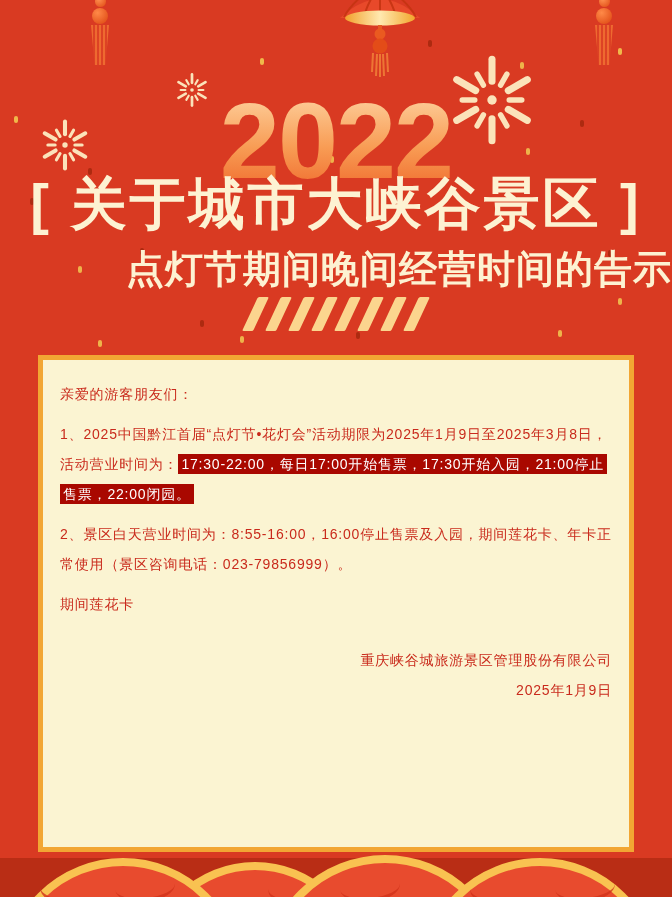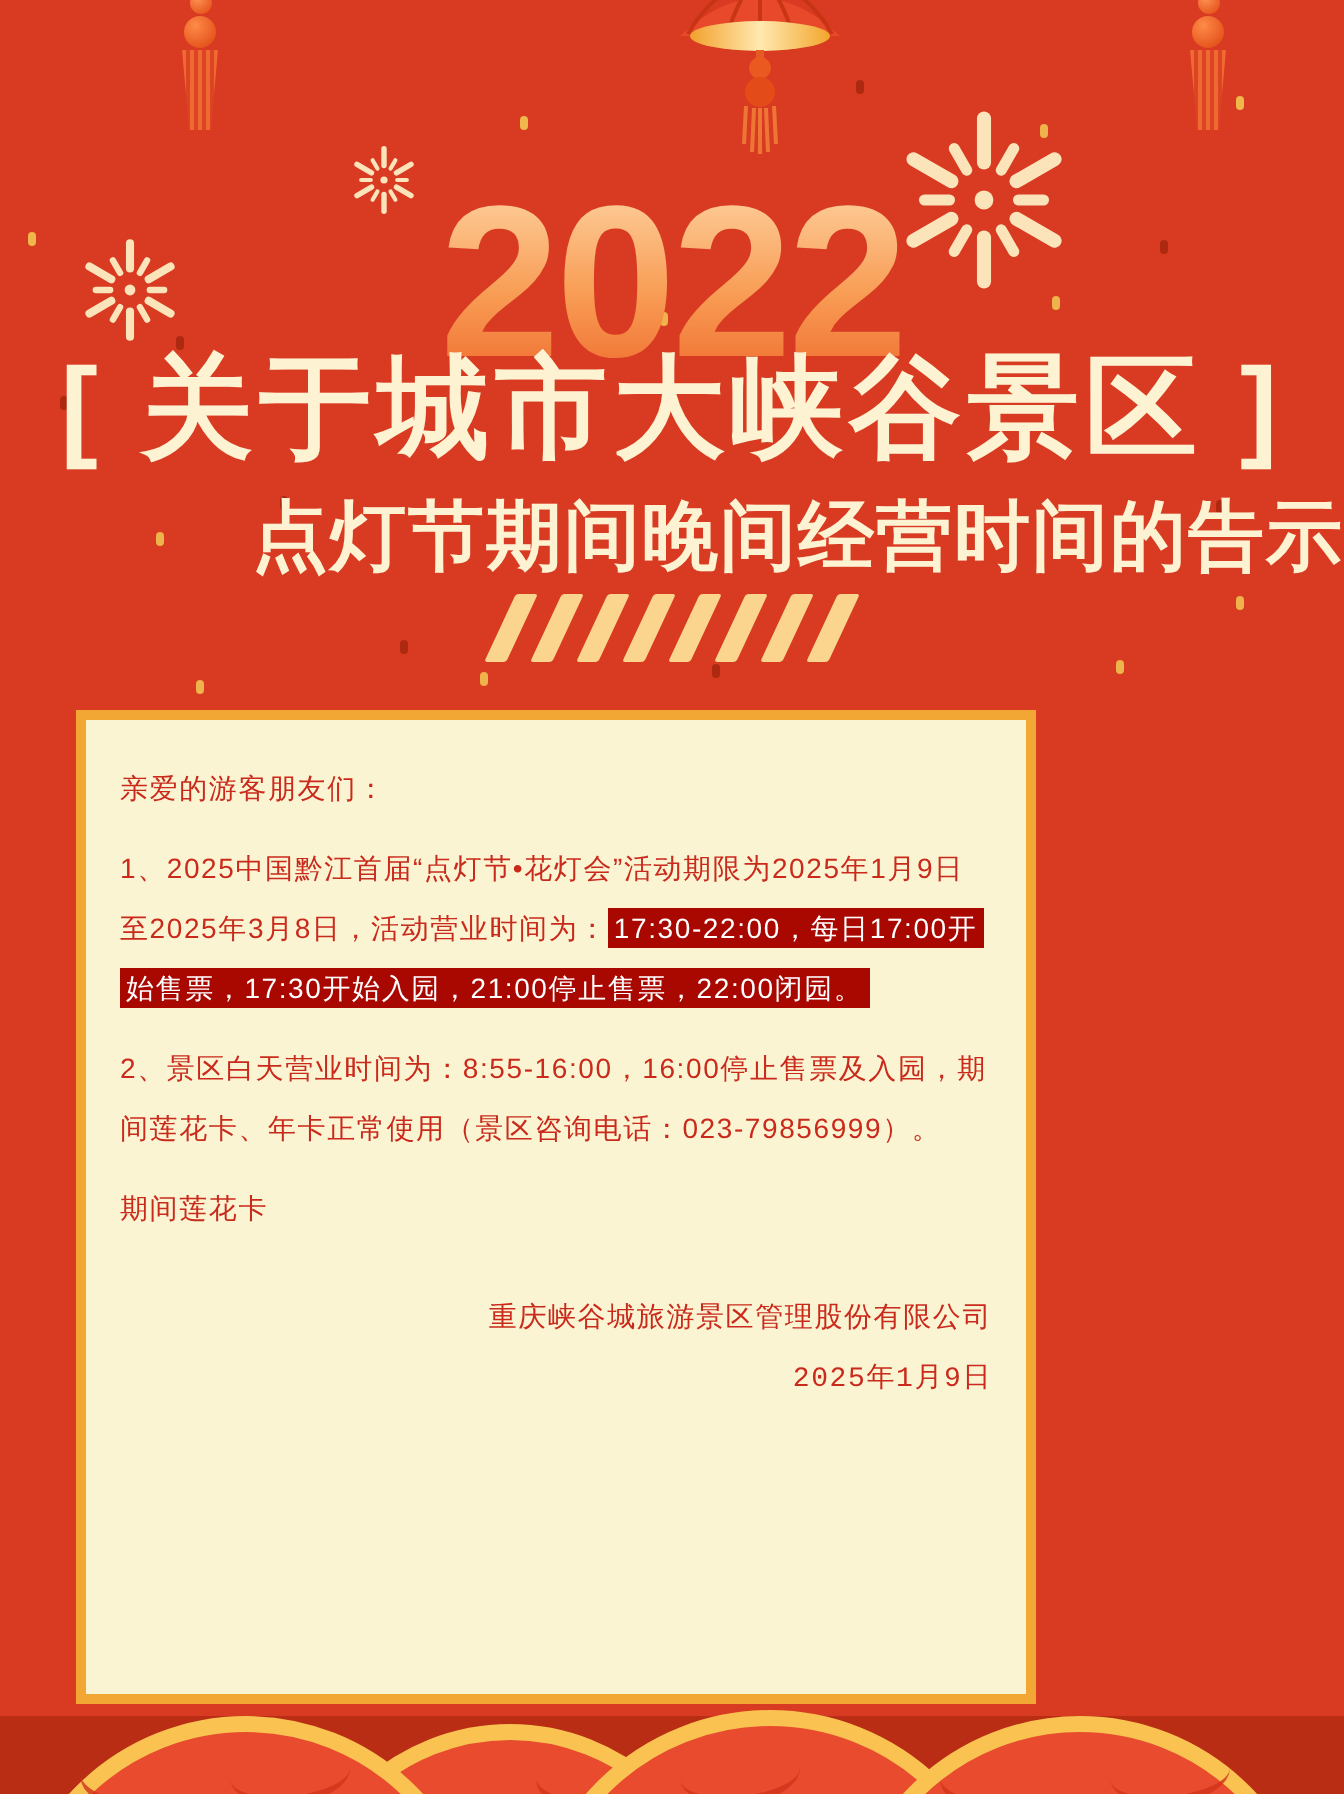--- a/index.html
+++ b/index.html
@@ -48,30 +48,30 @@
   .title2{
     position:absolute;top:248px;left:0;width:100%;text-align:right;
     font-size:38px;font-weight:900;letter-spacing:1px;color:#fdf2d2;line-height:1.15;
   }
   .slashes{position:absolute;top:297px;left:0;width:100%;height:36px;
     display:flex;justify-content:center;gap:12px;}
   .slash{display:block;width:11px;height:34px;background:#fbd58e;transform:skewX(-25deg);border-radius:1.5px;}
 
   
   .card{
-    position:absolute;left:38px;top:355px;width:480px;height:497px;box-sizing:border-box;
+    position:absolute;left:38px;top:355px;width:596px;height:497px;box-sizing:border-box;
     background:#fbf4d2;border:5px solid #f2a633;padding:19px 17px 0;overflow:hidden;
   }
   .card p{margin:0 0 10px;font-size:14px;line-height:30px;letter-spacing:0.8px;color:#c92a1c;}
   .item1{font-weight:bold;}
   .item1 strong{font-weight:normal;}
   .hl{background:#a90800;color:#ffffff;padding:2px 3px;
       -webkit-box-decoration-break:clone;box-decoration-break:clone;}
   .sig{margin-top:26px;text-align:right;}
-  .sig p{margin:0;font-family:Liberation Mono, monospace;}
+  .sig p{margin:0;}
 
   
   .bottom-strip{position:absolute;left:0;top:858px;width:672px;height:39px;background:#b92d15;}
   .blantern{position:absolute;border-radius:50%;background:#e84b2e;border:8px solid #f9c251;box-sizing:border-box;}
   .bl1{left:3px;  top:858px;width:240px;height:240px;z-index:4;}
   .bl2{left:145px;top:862px;width:220px;height:220px;z-index:1;}
   .bl3{left:263px;top:855px;width:244px;height:244px;z-index:2;}
   .bl4{left:420px;top:858px;width:240px;height:240px;z-index:3;}
   .larc{position:absolute;border-bottom:4px solid #d2331b;border-radius:50%;opacity:.8;}
   .larc1{left:115px;top:872px;width:60px;height:26px;transform:rotate(-6deg);z-index:5;}

